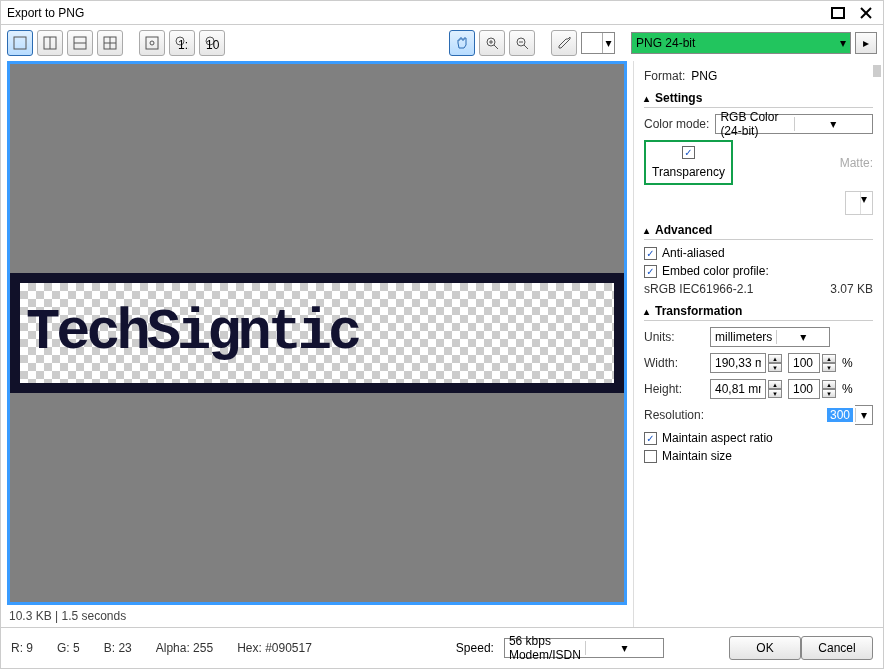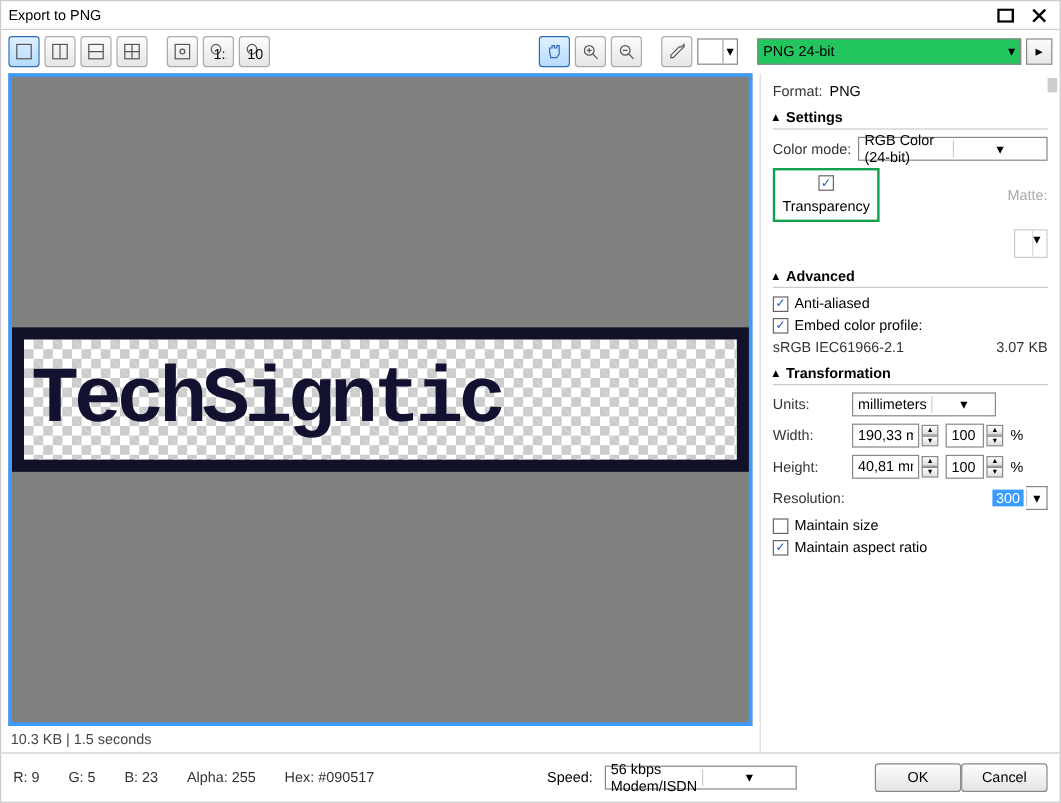--- a/index.html
+++ b/index.html
@@ -15,21 +15,21 @@
 .color-well { width: 34px; height: 22px; border: 1px solid #888; background: #fff; display:flex; }
 .color-well .drop { width:12px; border-left:1px solid #aaa; display:flex;align-items:center;justify-content:center;}
 .format-select { flex: 0 0 220px; height: 22px; border: 1px solid #888; background: #22c55e; padding: 0 4px; display:flex;align-items:center; }
 .format-select .arrow { margin-left:auto; }
 .play-btn { width: 22px; height: 22px; border:1px solid #888; background:linear-gradient(#fcfcfc,#e6e6e6); display:flex;align-items:center;justify-content:center;}
 .content { flex: 1; display: flex; overflow: hidden; }
 .preview-col { flex: 1; display: flex; flex-direction: column; padding: 0 6px;}
 .canvas-wrap { flex: 1; border: 3px solid #3a9cff; background: #808080; display:flex; align-items:center; justify-content:center; position:relative; overflow:hidden;}
 .artwork { width: 100%; height: 120px; background: #10102a; border: 10px solid #111129; position: relative; }
 .art-inner { position:absolute; inset:0; background-image: linear-gradient(45deg,#ccc 25%,transparent 25%,transparent 75%,#ccc 75%,#ccc),linear-gradient(45deg,#ccc 25%,#fff 25%,#fff 75%,#ccc 75%,#ccc); background-size:16px 16px; background-position:0 0,8px 8px;}
-.art-text { position:absolute; inset:0; display:flex; align-items:center; justify-content:flex-start; padding-left:6px; font-family: "Courier New", monospace; font-size: 66px; font-weight:bold; color:#121230; letter-spacing:-4px; white-space:nowrap; overflow:hidden;}
+.art-text { position:absolute; inset:0; display:flex; align-items:center; justify-content:flex-start; padding-left:6px; font-family: "Courier New", monospace; font-size: 57px; font-weight:bold; color:#121230; letter-spacing:-4px; white-space:nowrap; overflow:hidden;}
 .status1 { padding: 4px 2px; color: #444; }
 .status1 .l2 { color: #444; }
 .rightpanel { width: 250px; border-left: 1px solid #ddd; padding: 8px 10px 8px 10px; overflow-y:auto; position:relative; }
 .rp-row { display:flex; align-items:center; margin-bottom:6px; gap:6px; }
 .rp-label { color:#333; }
 .sect-head { display:flex; align-items:center; gap:6px; font-weight:bold; margin: 8px 0 6px 0; border-bottom:1px solid #ccc; padding-bottom:2px;}
 .sect-head .chev { font-size:10px;}
 select, input[type=text] { border:1px solid #888; height:20px; padding:0 4px; background:#fff; }
 .combo { display:flex; border:1px solid #888; height:20px; background:#fff; align-items:center;}
 .combo span { padding:0 4px; flex:1;}
@@ -271,26 +271,26 @@
     <div class="rp-row">
       <span class="rp-label" style="width:60px">Resolution:</span>
       <div style="margin-left:auto" class="num-field">
           <span class="reso-val">300</span>
           <div class="combo" style="width:18px;border-left:none">
             <span class="arw">▾</span>
           </div>
         </div>
     </div>
     <div class="chk-row">
+        <div class="chk on"></div>
+        <span>Maintain aspect ratio</span>
+      </div>
+    <div class="chk-row">
         <div class="chk"></div>
         <span>Maintain size</span>
-      </div>
-    <div class="chk-row">
-        <div class="chk on"></div>
-        <span>Maintain aspect ratio</span>
       </div>
   </div>
 </div>
 
 <div class="footer">
   <span class="meta">R: 9</span>
   <span class="meta">G: 5</span>
   <span class="meta">B: 23</span>
   <span class="meta">Alpha: 255</span>
   <span class="meta">Hex: #090517</span>

